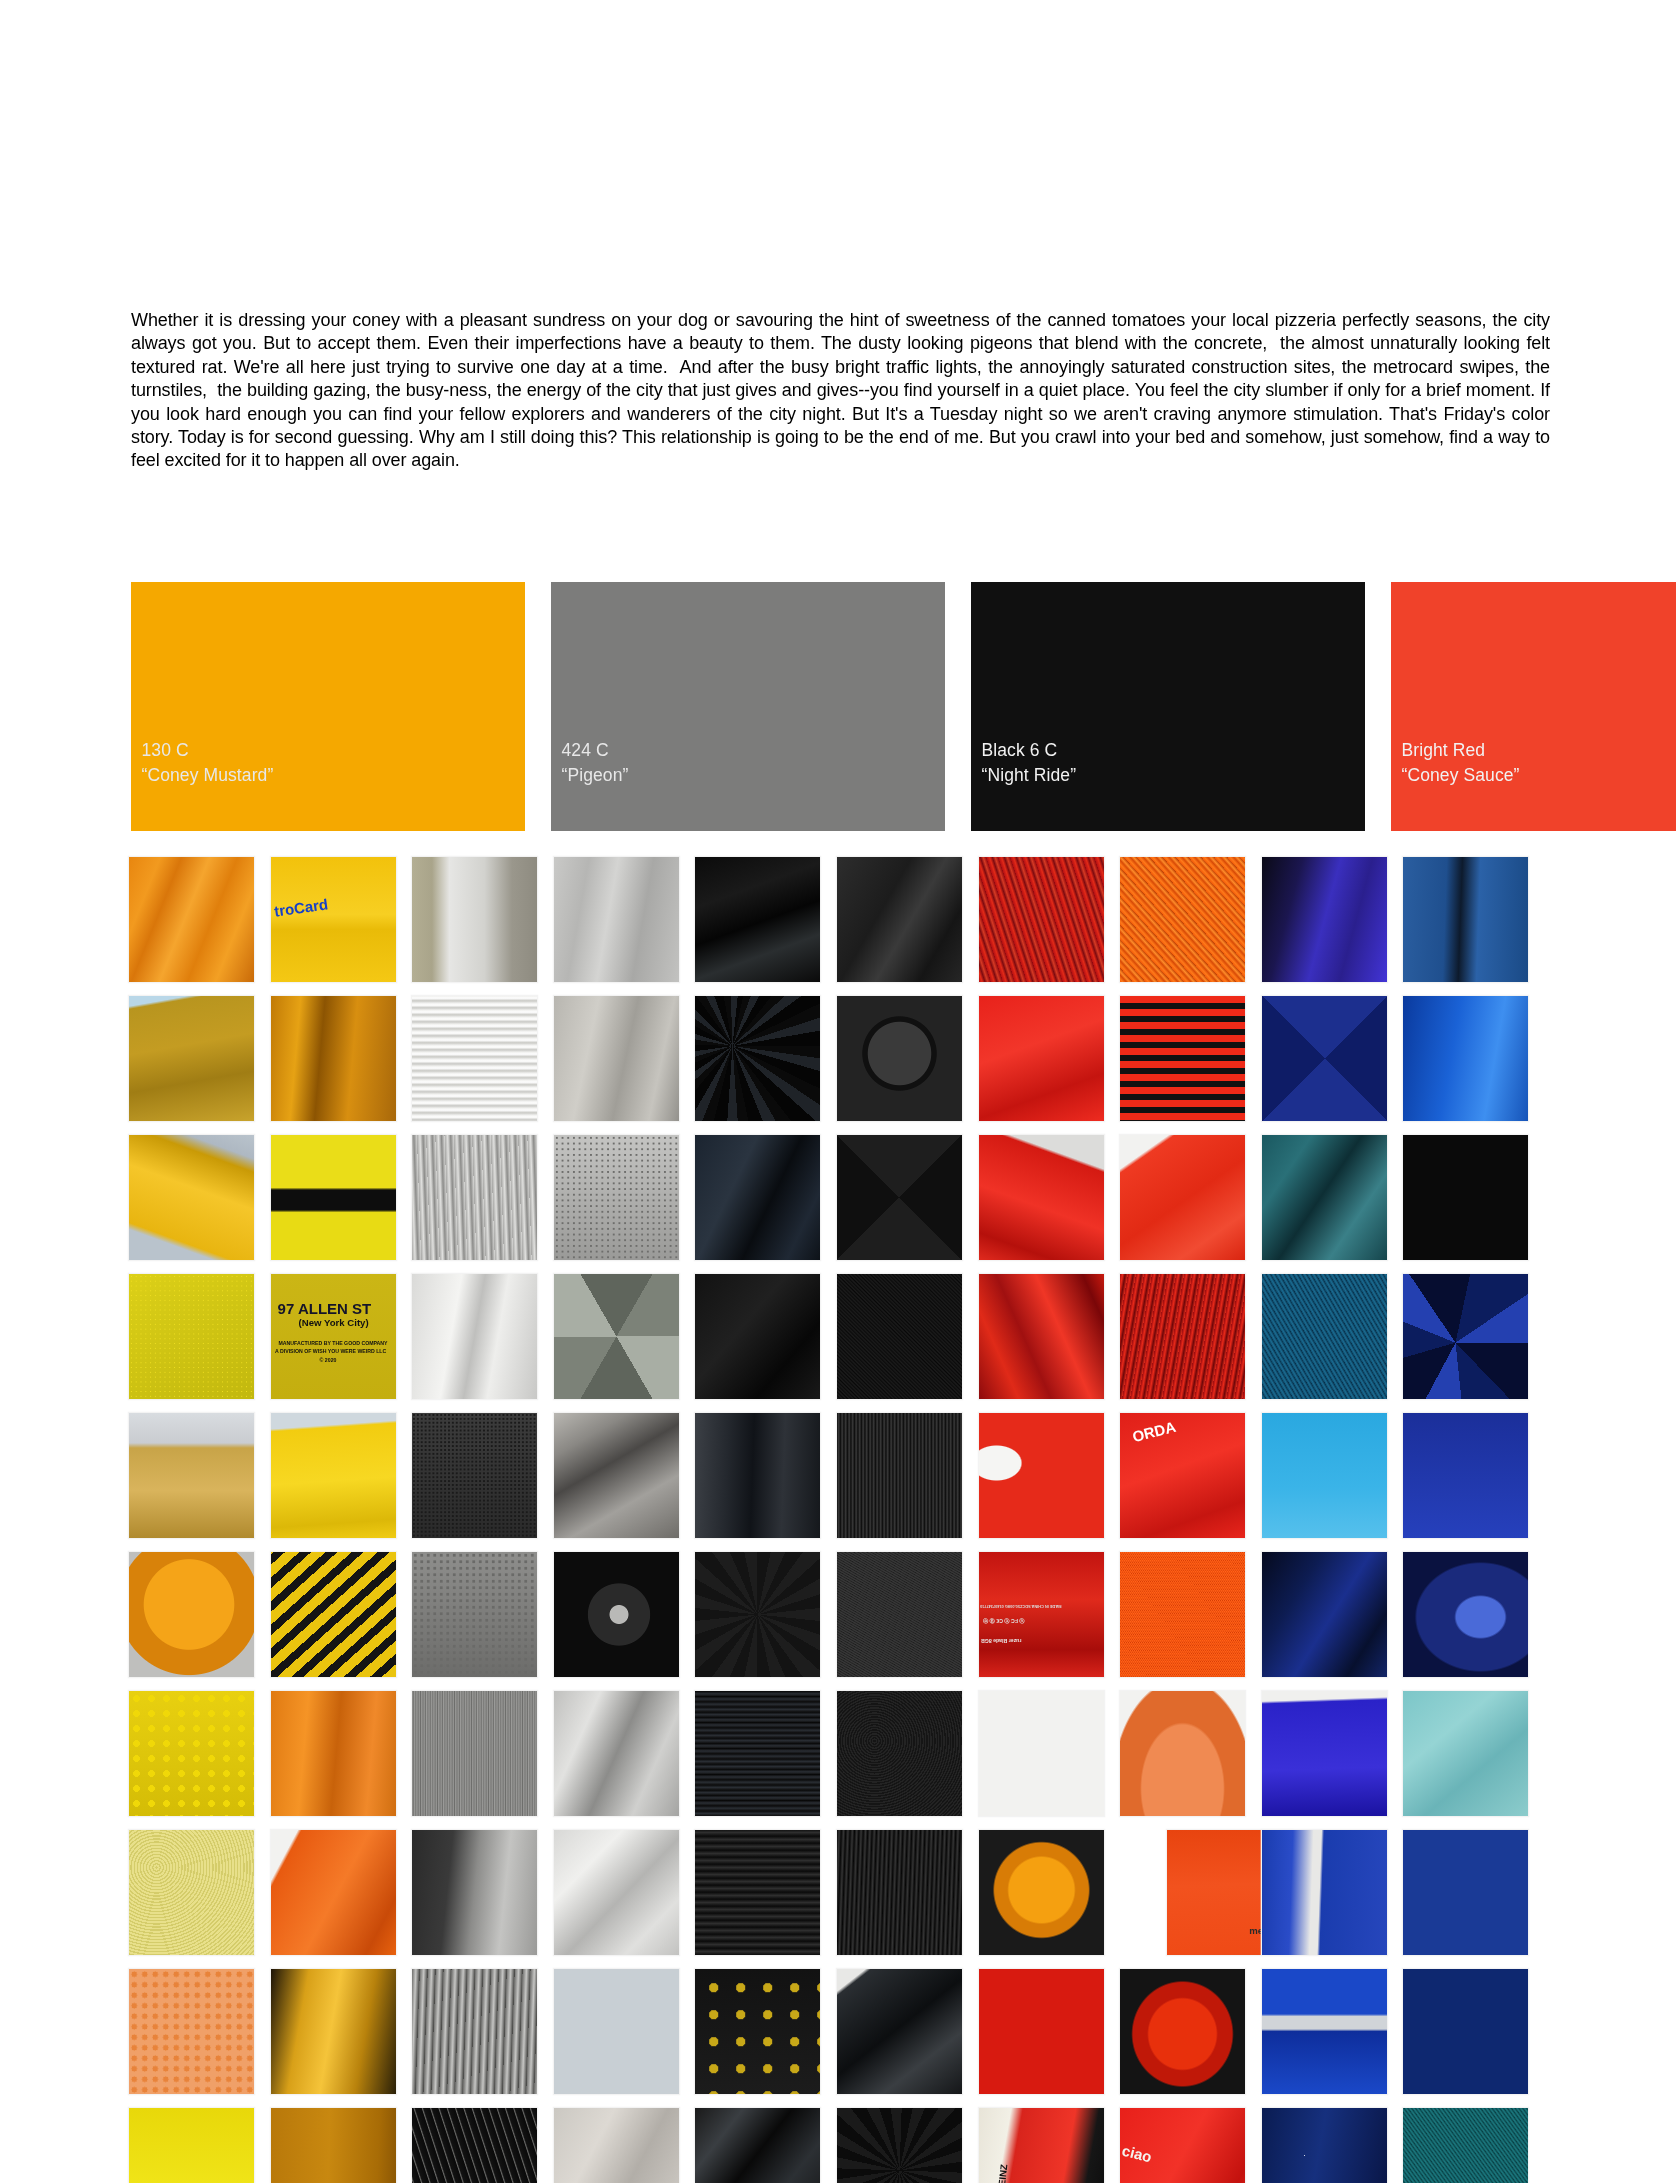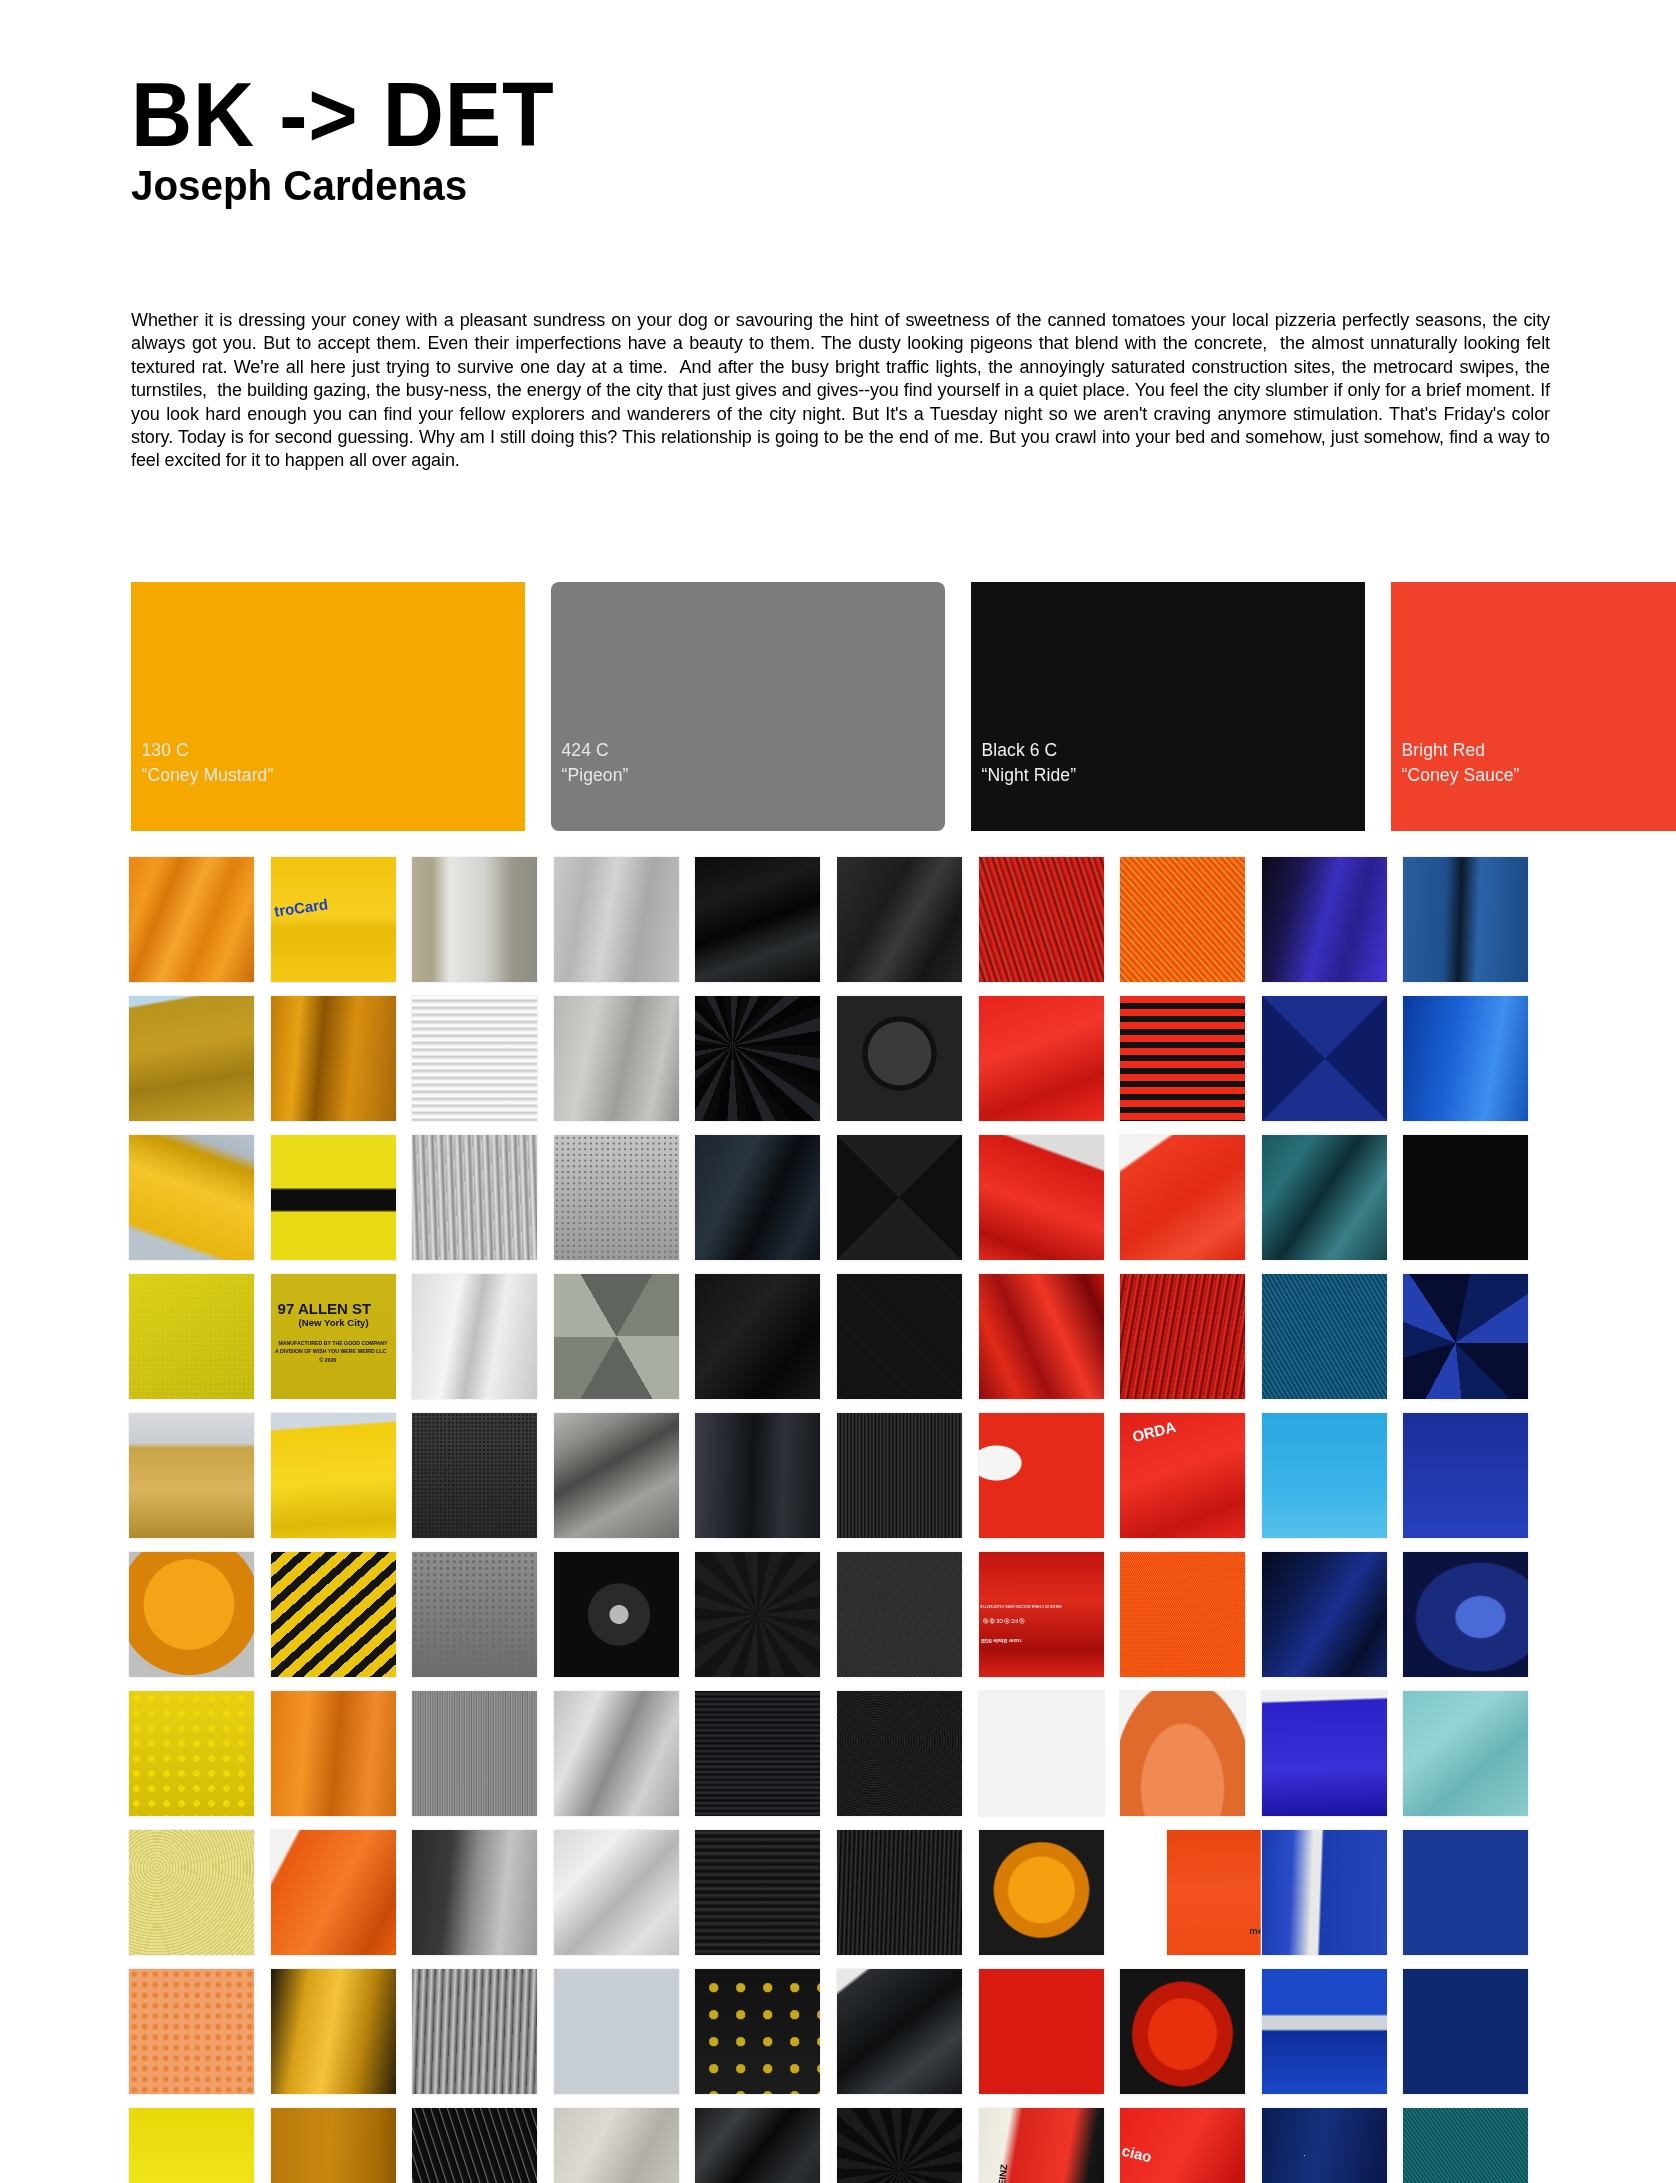--- a/index.html
+++ b/index.html
@@ -137,33 +137,29 @@
   .tile .lbl.big { font-size: 15px; }
   .tile .lbl.med { font-size: 9.6px; }
   .tile .lbl.sm  { font-size: 5.2px; }
   .tile .lbl.xs  { font-size: 3.9px; }
 </style>
 </head>
 <body>
 
 <div class="page">
 
-  <div class="header">
-    <h1 class="poster-title">BK -&gt; DET</h1>
-    <h2 class="poster-author">Joseph Cardenas</h2>
-  </div>
 
   <div class="body-copy">Whether it is dressing your coney with a pleasant sundress on your dog or savouring the hint of sweetness of the canned tomatoes your local pizzeria perfectly seasons, the city always got you. But to accept them. Even their imperfections have a beauty to them. The dusty looking pigeons that blend with the concrete,  the almost unnaturally looking felt textured rat. We're all here just trying to survive one day at a time.  And after the busy bright traffic lights, the annoyingly saturated construction sites, the metrocard swipes, the turnstiles,  the building gazing, the busy-ness, the energy of the city that just gives and gives--you find yourself in a quiet place. You feel the city slumber if only for a brief moment. If you look hard enough you can find your fellow explorers and wanderers of the city night. But It's a Tuesday night so we aren't craving anymore stimulation. That's Friday's color story. Today is for second guessing. Why am I still doing this? This relationship is going to be the end of me. But you crawl into your bed and somehow, just somehow, find a way to feel excited for it to happen all over again.</div>
 
   <div class="swatch-row" id="swatch-row">
       <div class="swatch" style="background: rgb(245, 168, 0);">
         <div class="swatch-code">130 C</div>
         <div class="swatch-nick">“Coney Mustard”</div>
       </div>
-      <div class="swatch" style="background: rgb(124, 124, 123); border-radius: 8px;">
+      <div class="swatch" style="background: rgb(124, 124, 123);">
         <div class="swatch-code">424 C</div>
         <div class="swatch-nick">“Pigeon”</div>
       </div>
       <div class="swatch on-dark" style="background: rgb(16, 16, 16);">
         <div class="swatch-code">Black 6 C</div>
         <div class="swatch-nick">“Night Ride”</div>
       </div>
       <div class="swatch on-dark" style="background: rgb(240, 66, 42);">
         <div class="swatch-code">Bright Red</div>
         <div class="swatch-nick">“Coney Sauce”</div>

